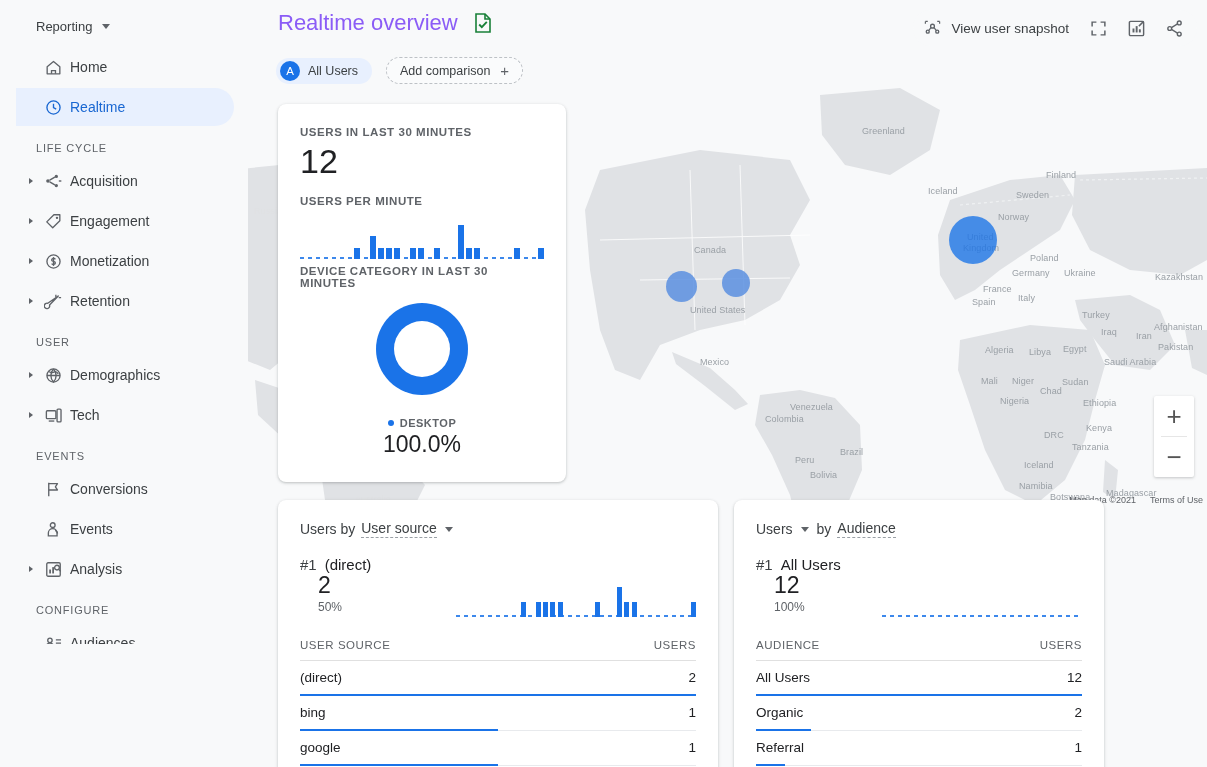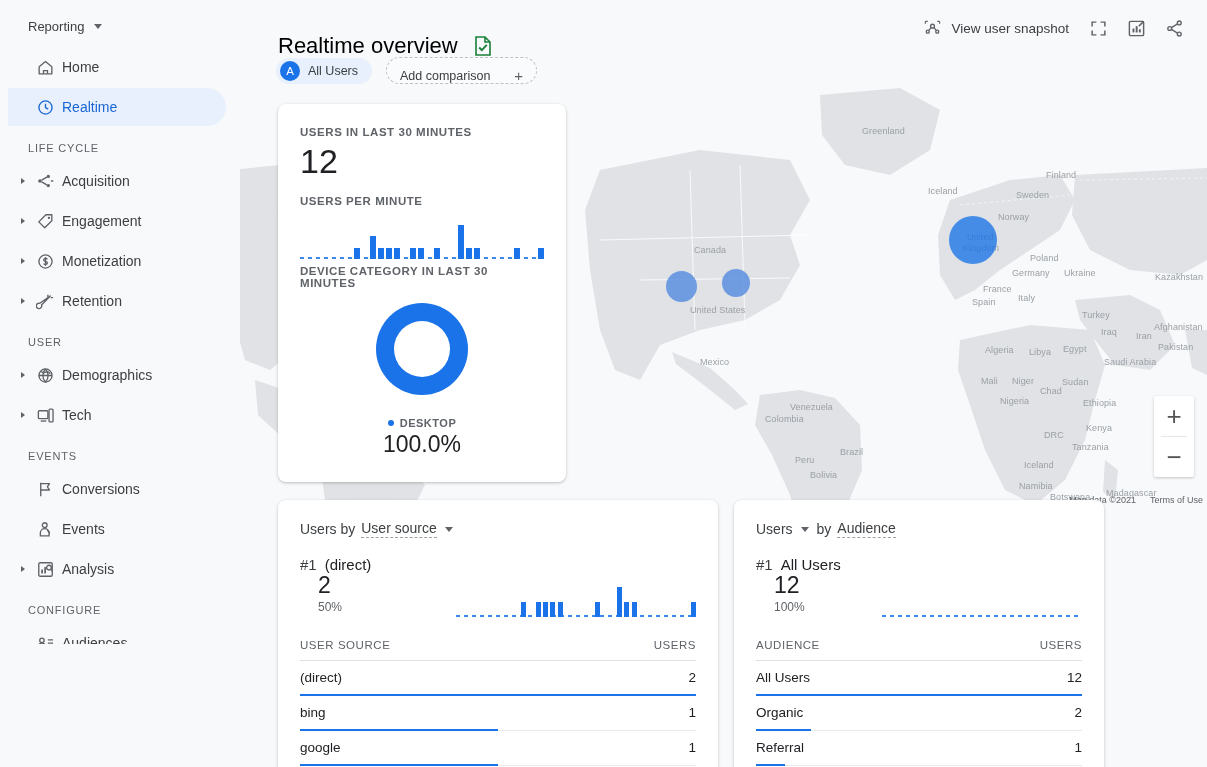--- a/index.html
+++ b/index.html
@@ -46,21 +46,21 @@
   .map-zoom .divider { width: 26px; height: 1px; background: #e6e6e6; }
   .map-attrib {
     position:absolute; right: 4px; bottom: 262px;
     font-size: 9px; color: #5f6368;
     display:flex; gap:14px;
   }
   .map-attrib span { white-space: nowrap; }
 
   
   .sidebar {
-    position: absolute; left:8px; top:0; width: 232px; height: 644px;
+    position: absolute; left:16px; top:0; width: 232px; height: 644px;
     background: #f8f9fa; z-index: 10;
     padding-top: 6px;
     overflow: hidden;
   }
   .reporting-row {
     height: 40px; display:flex; align-items:center; padding-left: 20px; gap:10px;
     font-size: 13px; color:#3c4043; cursor:pointer;
   }
   .caret-down {
     width:0;height:0;border-left:4.5px solid transparent;border-right:4.5px solid transparent;
@@ -90,36 +90,36 @@
     font-size: 11px; letter-spacing:.8px; color:#5f6368; text-transform:uppercase;
     padding: 14px 0 6px 20px; font-weight:400;
   }
   .nav-item.two-line { height: 44px; }
   .nav-item.two-line .nav-lbl { line-height: 1.15; }
 
   
   .header { position:absolute; left: 232px; top:0; right:0; height: 96px; z-index: 6; }
   .page-title {
     position:absolute; left: 46px; top: 10px;
-    font-size: 22px; color:#000000; font-weight:400;
-    display:flex; align-items:center; gap:16px;margin-top:23px;
+    font-size: 22px; color:#8b5cf6; font-weight:400;
+    display:flex; align-items:center; gap:16px;
   }
   .title-doc-icon { display:block; }
   .chips { position:absolute; left: 44px; top: 57px; display:flex; align-items:center; gap: 14px; }
   .chip-allusers {
     display:flex; align-items:center; gap:8px; height:26px;
     background:#e8f0fe; border-radius:13px; padding: 0 14px 0 4px;
     font-size:12.5px; color:#3c4043; cursor:pointer;
   }
   .chip-avatar {
     width:20px;height:20px;border-radius:50%;background:#1a73e8;color:#fff;
     font-size:11.5px;display:flex;align-items:center;justify-content:center;font-weight:500;
   }
   .chip-add {
-    display:flex; align-items:flex-end; gap:24px; height:27px;
+    display:flex; align-items:center; gap:10px; height:27px;
     border:1px dashed #bdc1c6; border-radius:14px; padding:0 13px;
     font-size:12.5px; color:#3c4043; cursor:pointer; background:rgba(255,255,255,.35);
   }
   .plus-sign { font-size:15px; color:#5f6368; line-height:1; }
 
   .toolbar {
     position:absolute; right: 10px; top: 10px;
     display:flex; align-items:center; gap: 4px;
     background: rgba(248,249,250,.82); border-radius:18px; padding: 2px 6px 2px 2px;
   }

